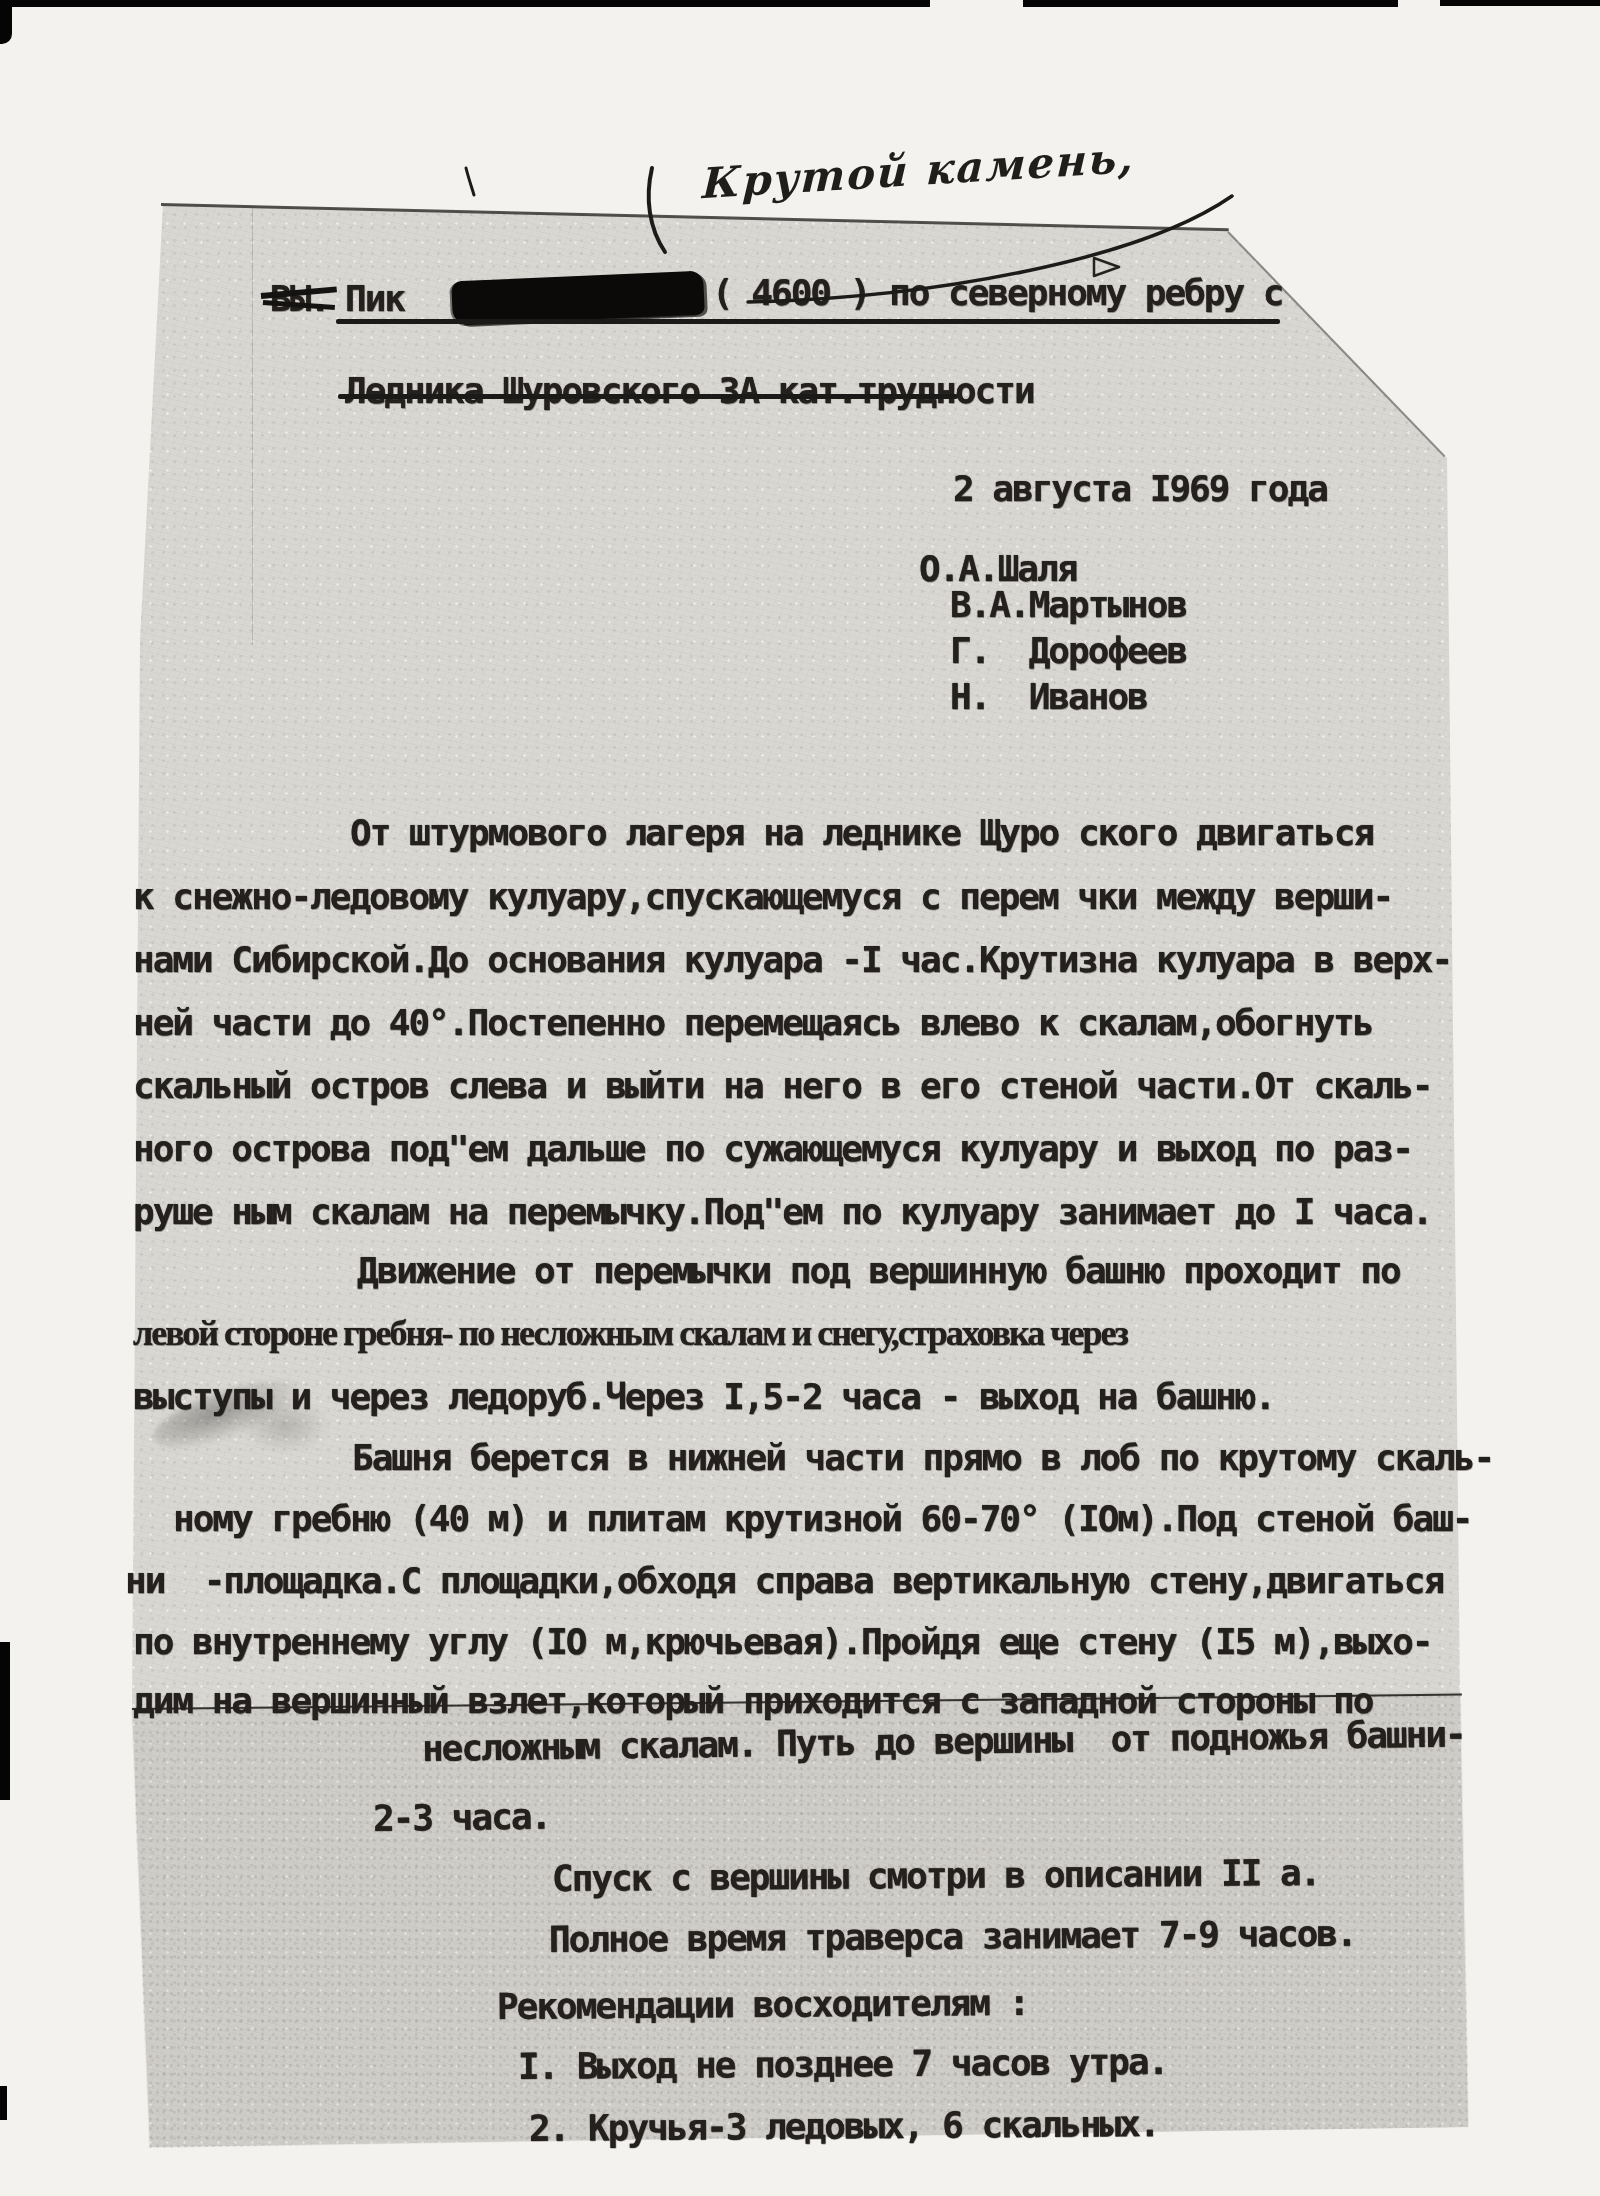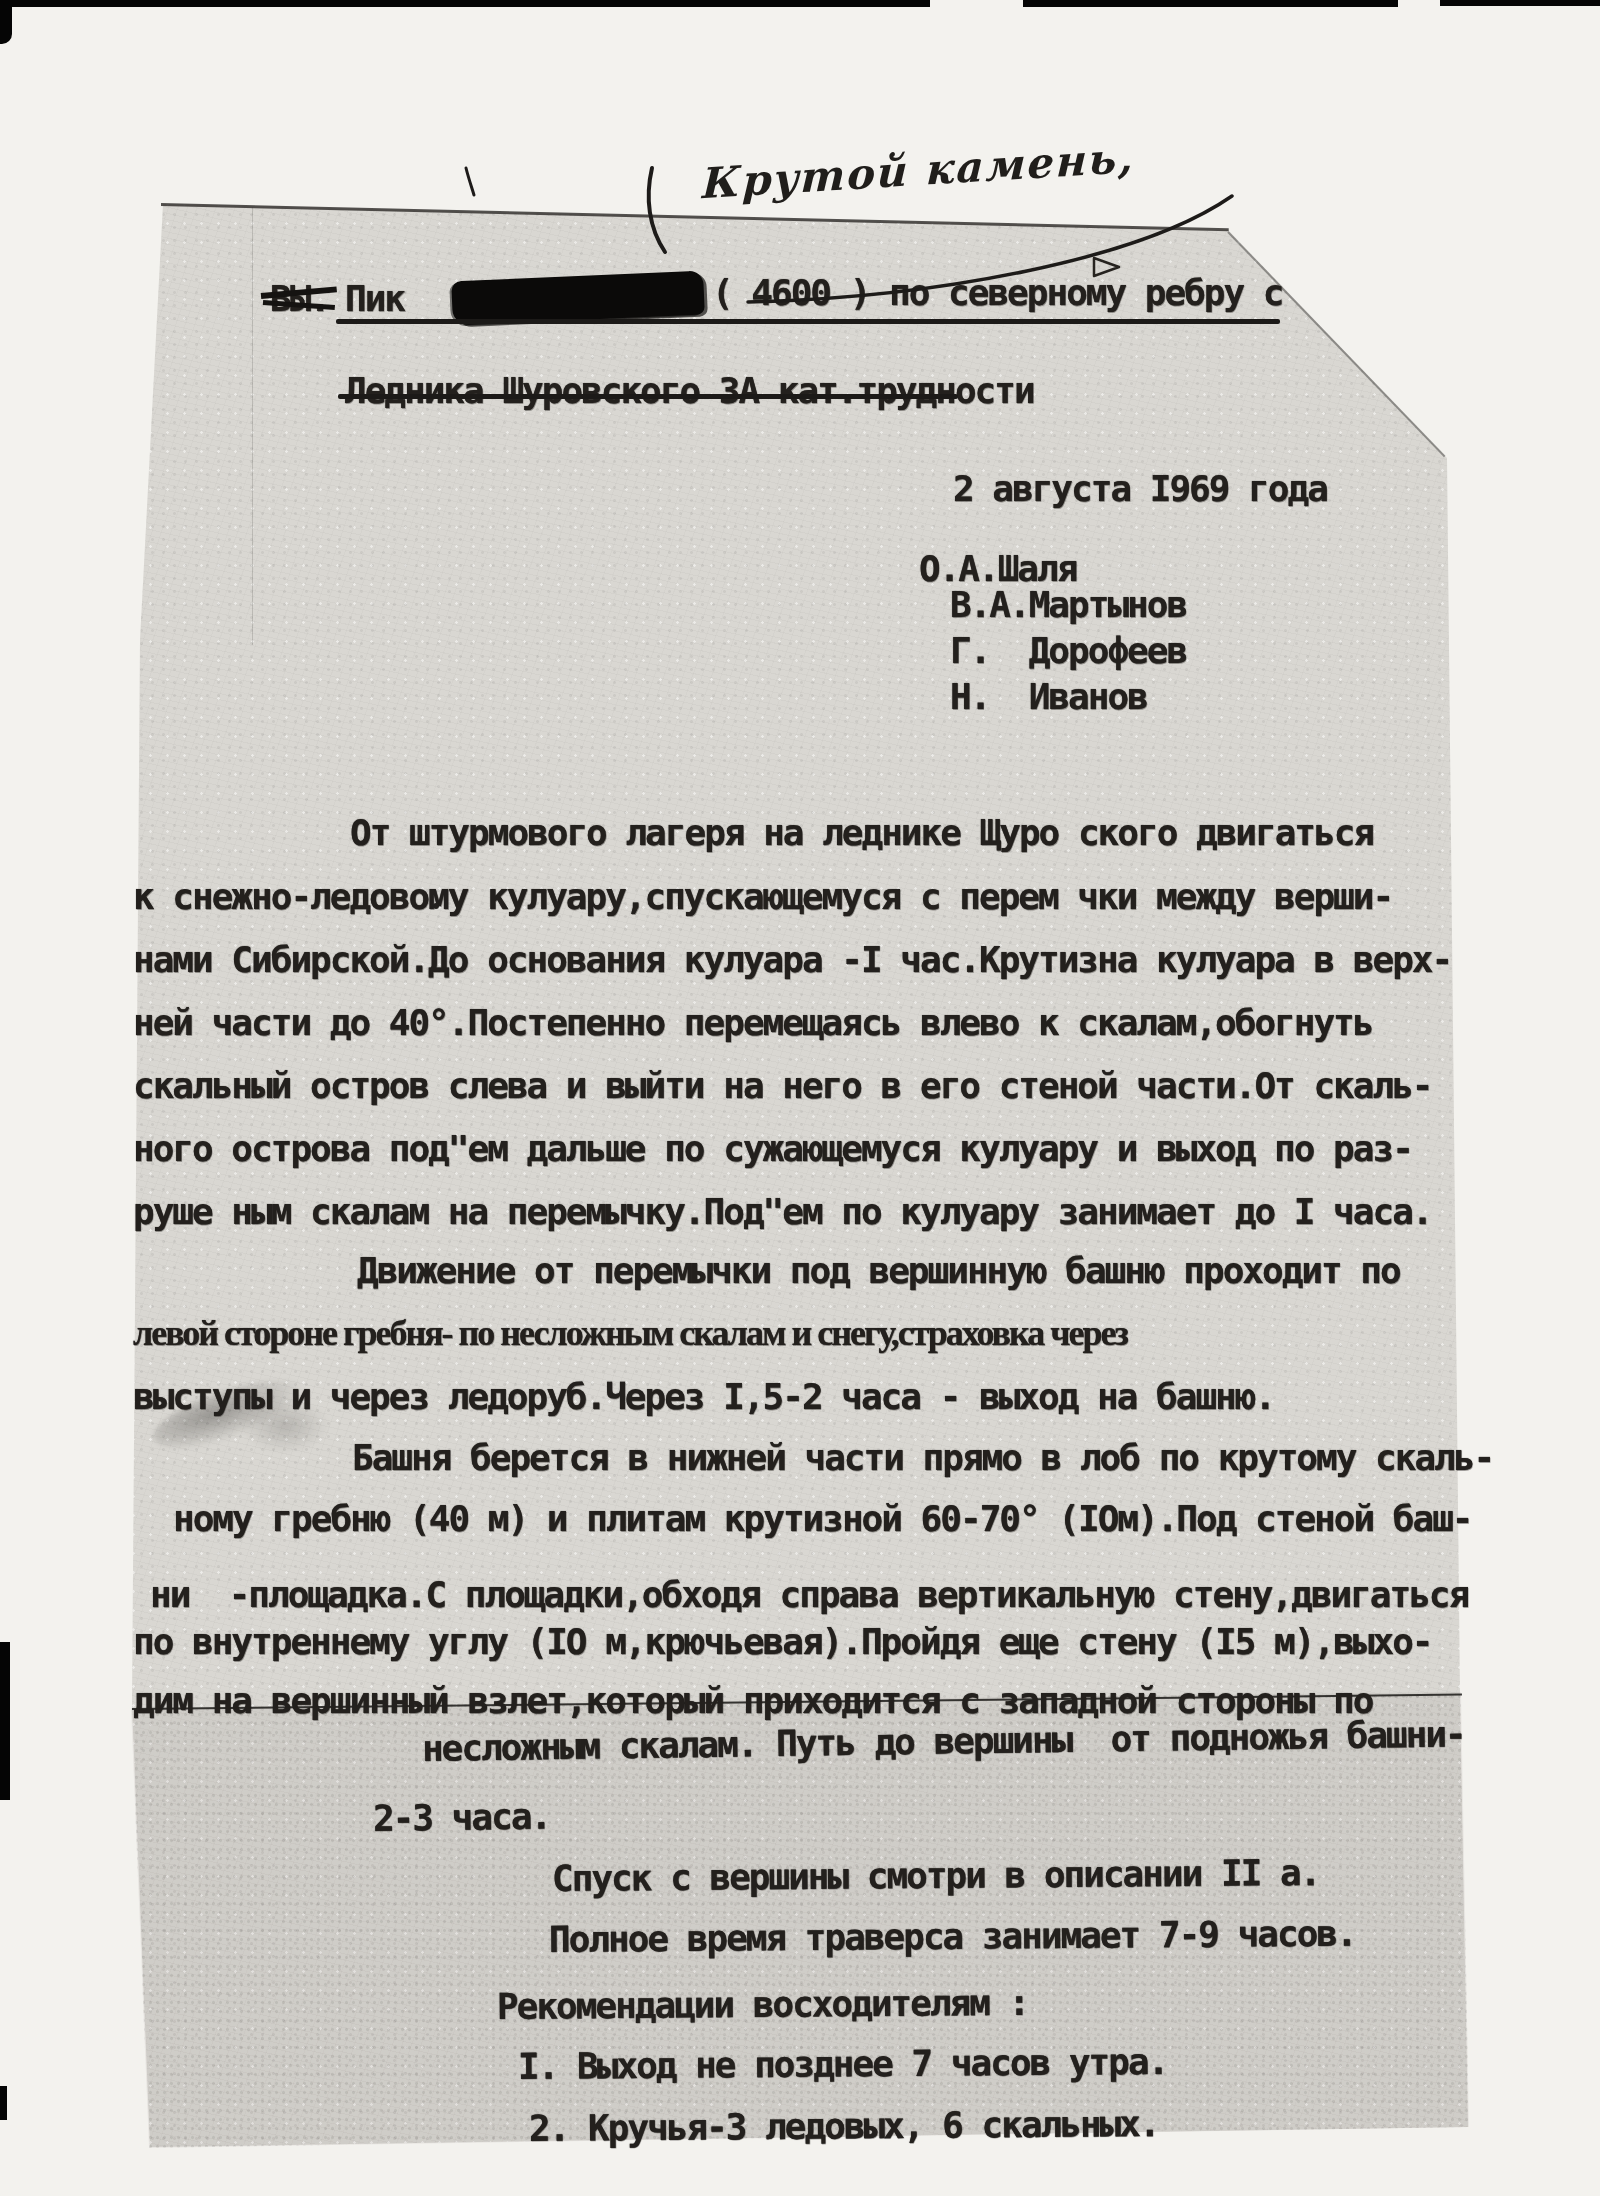--- a/index.html
+++ b/index.html
@@ -113,21 +113,21 @@
 <div class="typed" style="left:133px;top:939px;">нами Сибирской.До основания кулуара -I час.Крутизна кулуара в верх-</div>
 <div class="typed" style="left:133px;top:1002px;">ней части до 40°.Постепенно перемещаясь влево к скалам,обогнуть</div>
 <div class="typed" style="left:133px;top:1065px;">скальный остров слева и выйти на него в его стеной части.От скаль-</div>
 <div class="typed" style="left:133px;top:1128px;">ного острова под"ем дальше по сужающемуся кулуару и выход по раз-</div>
 <div class="typed" style="left:133px;top:1191px;">руше ным скалам на перемычку.Под"ем по кулуару занимает до I часа.</div>
 <div class="typed" style="left:357px;top:1250px;text-align:center;">Движение от перемычки под вершинную башню проходит по</div>
 <div class="typed" style="left:133px;top:1313px;font-family:Liberation Serif, serif;">левой стороне гребня- по несложным скалам и снегу,страховка через</div>
 <div class="typed" style="left:133px;top:1376px;">выступы и через ледоруб.Через I,5-2 часа - выход на башню.</div>
 <div class="typed" style="left:352px;top:1437px;">Башня берется в нижней части прямо в лоб по крутому скаль-</div>
 <div class="typed" style="left:133px;top:1498px;margin-left:40px;">ному гребню (40 м) и плитам крутизной 60-70° (IОм).Под стеной баш-</div>
-<div class="typed" style="left:150px;top:1560px;margin-top:14px;">ни  -площадка.С площадки,обходя справа вертикальную стену,двигаться</div>
+<div class="typed" style="left:125px;top:1560px;">ни  -площадка.С площадки,обходя справа вертикальную стену,двигаться</div>
 <div class="typed" style="left:133px;top:1621px;">по внутреннему углу (IО м,крючьевая).Пройдя еще стену (I5 м),выхо-</div>
 <div class="typed" style="left:133px;top:1680px;">дим на вершинный взлет,который приходится с западной стороны по</div>
 <div class="typed tilt1" style="left:422px;top:1728px;">несложным скалам. Путь до вершины  от подножья башни-</div>
 <div class="typed tilt1" style="left:373px;top:1798px;">2-3 часа.</div>
 <div class="typed tilt2" style="left:552px;top:1858px;">Спуск с вершины смотри в описании II а.</div>
 <div class="typed tilt2" style="left:549px;top:1919px;">Полное время траверса занимает 7-9 часов.</div>
 <div class="typed tilt2" style="left:497px;top:1986px;">Рекомендации восходителям :</div>
 <div class="typed tilt2" style="left:518px;top:2046px;">I. Выход не позднее 7 часов утра.</div>
 <div class="typed tilt2" style="left:529px;top:2108px;">2. Кручья-3 ледовых, 6 скальных.</div>
 

